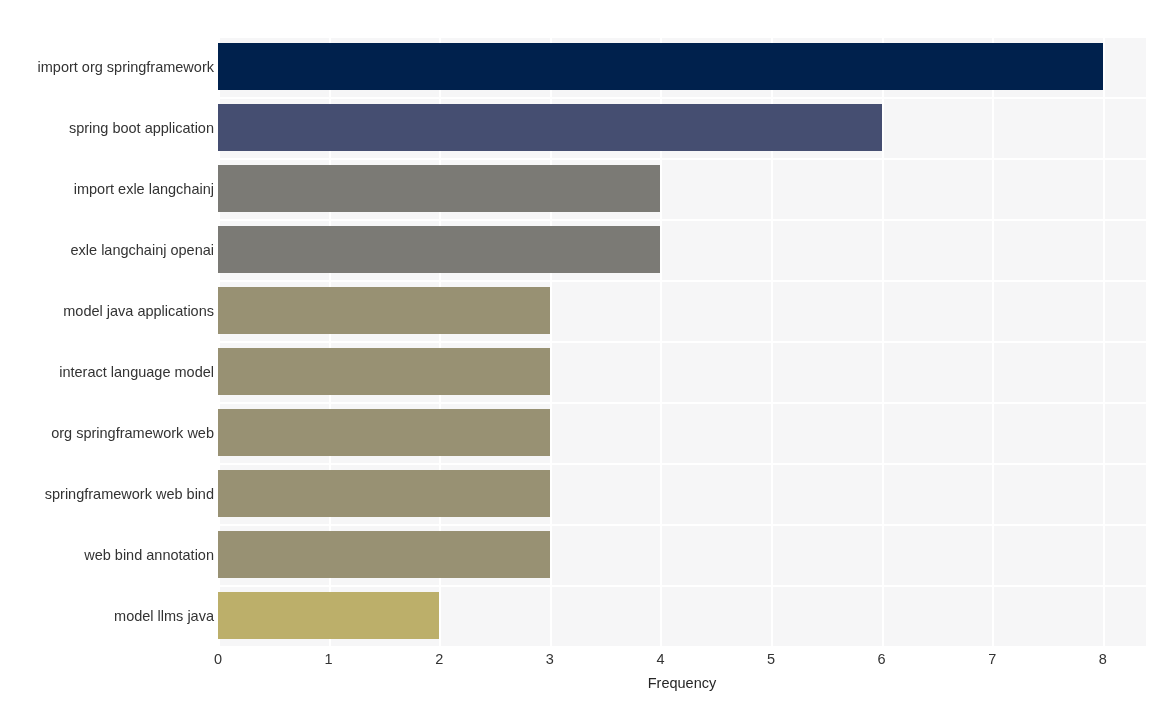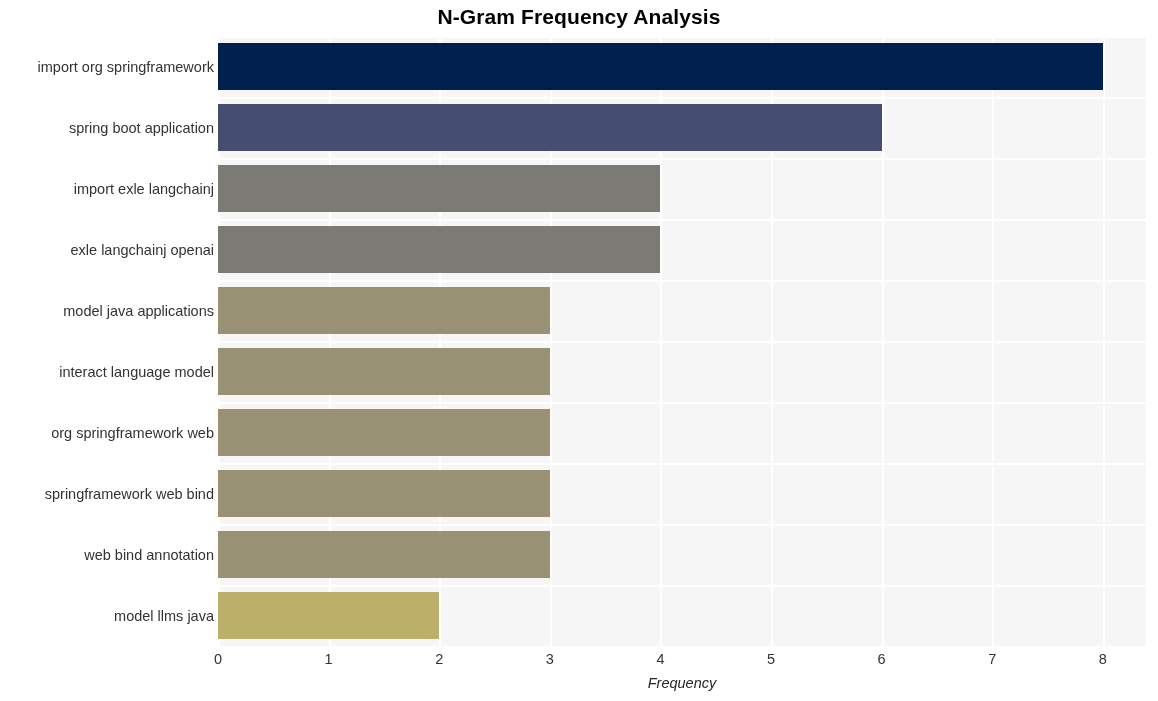--- a/index.html
+++ b/index.html
@@ -74,29 +74,27 @@
     color: #333333;
   }
   #xlabel {
     position: absolute;
     top: 675px;
     left: 218px;
     width: 928px;
     text-align: center;
     font-size: 14.5px;
     color: #262626;
-    font-style: italic;
   }
 </style>
 </head>
 <body>
 
 <div id="figure">
 
-  <div id="chart-title">N-Gram Frequency Analysis</div>
 
   <div id="plot-area">
     <div id="gridlines-v">
         <div class="gridline-v" style="left: 0px;"></div>
         <div class="gridline-v" style="left: 110.608px;"></div>
         <div class="gridline-v" style="left: 221.216px;"></div>
         <div class="gridline-v" style="left: 331.824px;"></div>
         <div class="gridline-v" style="left: 442.431px;"></div>
         <div class="gridline-v" style="left: 553.039px;"></div>
         <div class="gridline-v" style="left: 663.647px;"></div>

